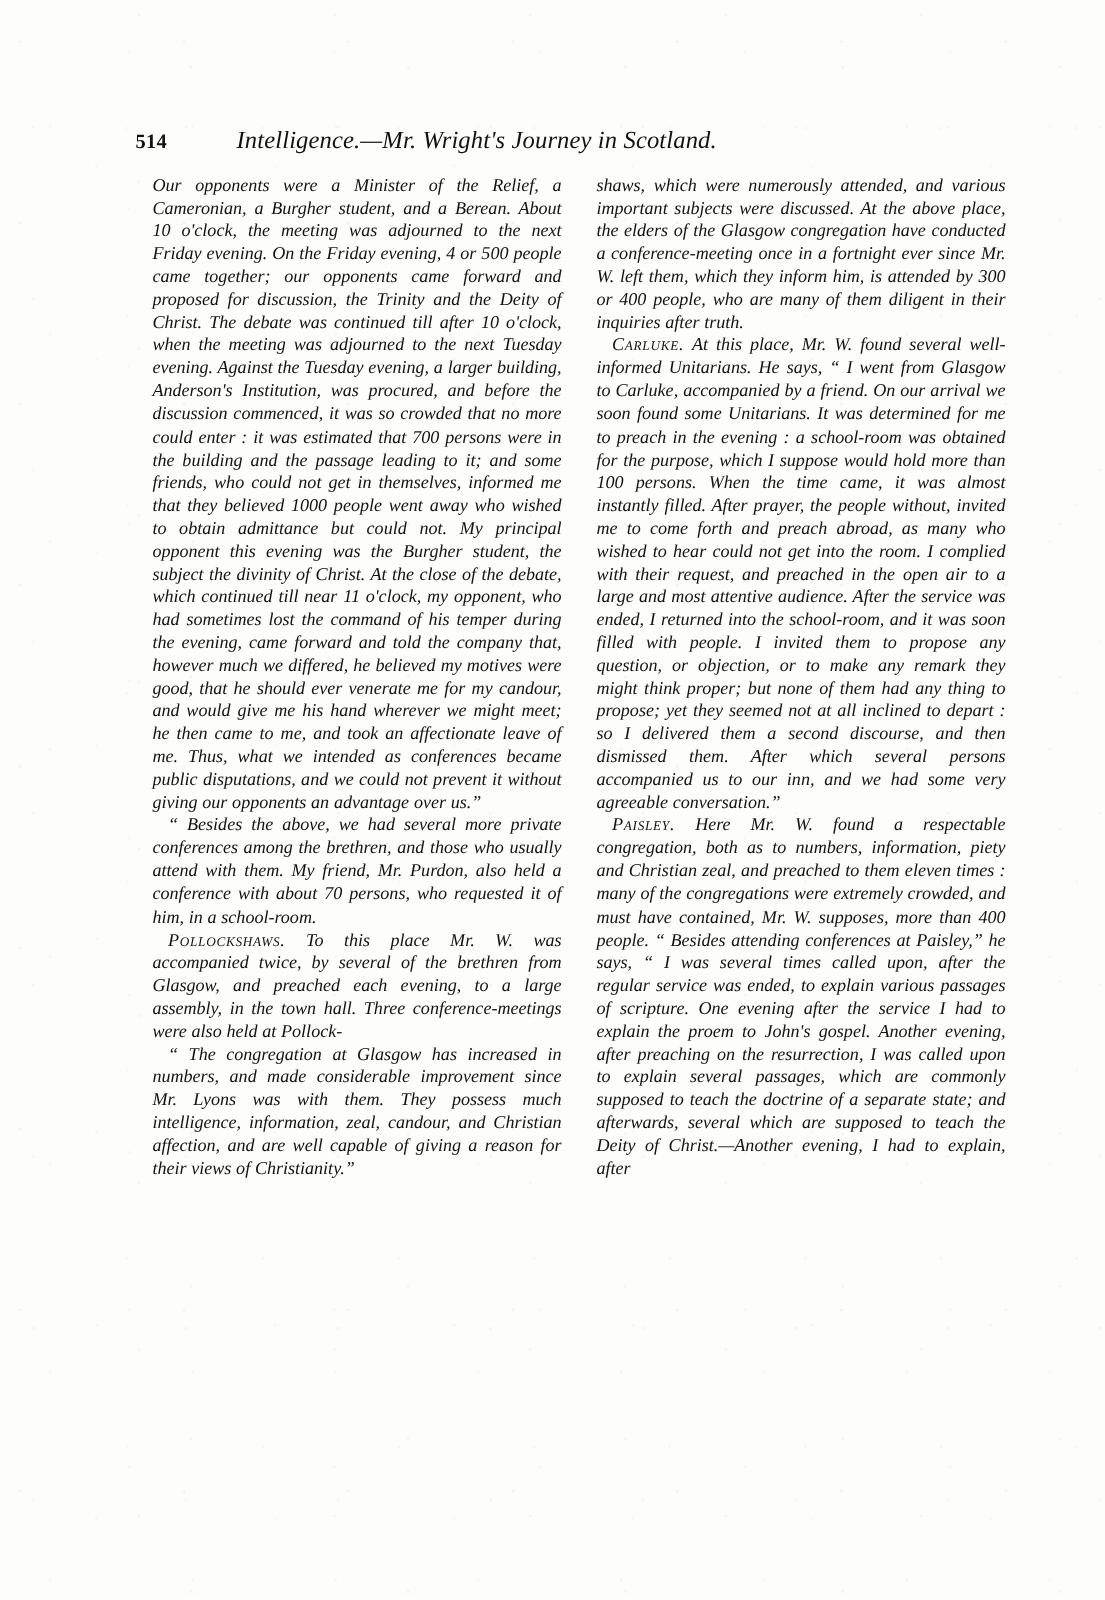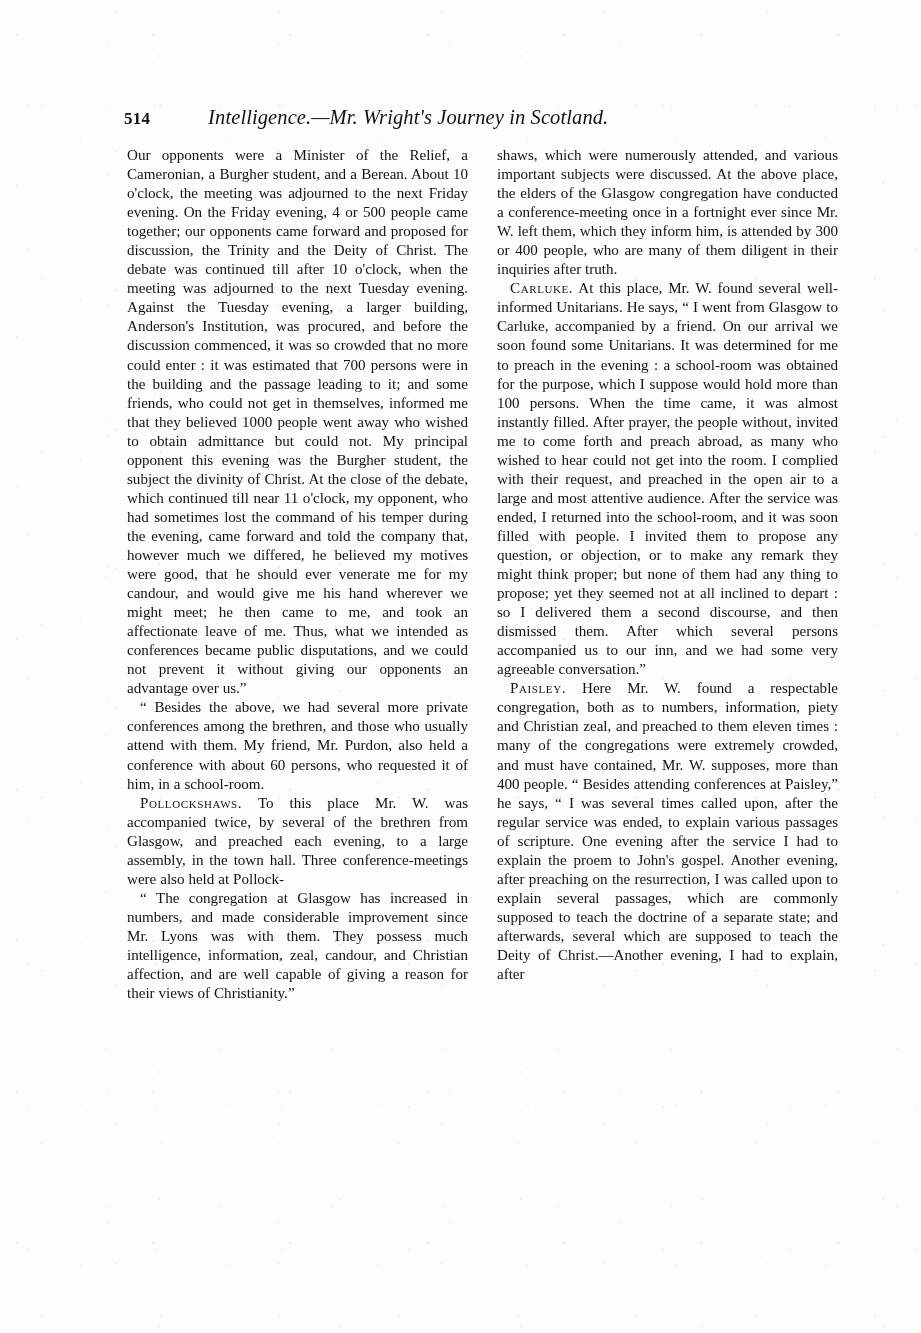--- a/index.html
+++ b/index.html
@@ -32,21 +32,21 @@
       radial-gradient(circle at 22% 74%, rgba(60,50,40,.08) 0 1px, transparent 1.4px),
       radial-gradient(circle at 63% 33%, rgba(60,50,40,.07) 0 1px, transparent 1.4px),
       radial-gradient(circle at 94% 68%, rgba(60,50,40,.07) 0 1px, transparent 1.4px);
     background-size: 137px 151px, 163px 139px, 119px 173px, 181px 127px,
                      149px 161px, 127px 143px, 171px 131px, 113px 157px;
   }
 
   
   .running-head {
     position: absolute;
-    left: 124px;
+    left: 113px;
     top: 106px;
     width: 712px;
     height: 26px;
     white-space: nowrap;
   }
   .folio {
     display: inline-block;
     font-weight: bold;
     font-size: 17px;
     letter-spacing: .2px;
@@ -82,21 +82,21 @@
     text-justify: inter-word;
     letter-spacing: -0.02px;
     word-spacing: .2px;
     -webkit-hyphens: none;
     hyphens: none;
   }
   .col p.indent {
     text-indent: 13px;
   }
   
-  .col p { text-align-last: left; }
+  .col p { text-align-last: left; font-style: italic; }
 
   .smallcaps {
     font-variant: small-caps;
     letter-spacing: .6px;
     margin-top: 24px;
   }
 
   
   .columns, .running-head {
     text-rendering: optimizeLegibility;
@@ -110,21 +110,21 @@
   <div class="paper-noise"></div>
 
   <div class="running-head">
     <span class="folio">514</span><span class="head-title">Intelligence.—Mr. Wright's Journey in Scotland.</span>
   </div>
 
   <div class="columns">
 
     <div class="col">
       <p>Our opponents were a Minister of the Relief, a Cameronian, a Burgher student, and a Berean. About 10 o'clock, the meeting was adjourned to the next Friday evening. On the Friday evening, 4 or 500 people came together; our opponents came forward and proposed for discussion, the Trinity and the Deity of Christ. The debate was continued till after 10 o'clock, when the meeting was adjourned to the next Tuesday evening. Against the Tuesday evening, a larger building, Anderson's Institution, was procured, and before the discussion commenced, it was so crowded that no more could enter : it was estimated that 700 persons were in the building and the passage leading to it; and some friends, who could not get in themselves, informed me that they believed 1000 people went away who wished to obtain admittance but could not. My principal opponent this evening was the Burgher student, the subject the divinity of Christ. At the close of the debate, which continued till near 11 o'clock, my opponent, who had sometimes lost the command of his temper during the evening, came forward and told the company that, however much we differed, he believed my motives were good, that he should ever venerate me for my candour, and would give me his hand wherever we might meet; he then came to me, and took an affectionate leave of me. Thus, what we intended as conferences became public disputations, and we could not prevent it without giving our opponents an advantage over us.”</p>
-      <p class="indent">“ Besides the above, we had several more private conferences among the brethren, and those who usually attend with them. My friend, Mr. Purdon, also held a conference with about 60 persons, who requested it of him, in a school-room.</p>
+      <p class="indent">“ Besides the above, we had several more private conferences among the brethren, and those who usually attend with them. My friend, Mr. Purdon, also held a conference with about 70 persons, who requested it of him, in a school-room.</p>
       <p class="indent">
         <span class="smallcaps">Pollockshaws.</span><span> To this place Mr. W. was accompanied twice, by several of the brethren from Glasgow, and preached each evening, to a large assembly, in the town hall. Three conference-meetings were also held at Pollock-</span>
       </p>
       <p class="indent">“ The congregation at Glasgow has increased in numbers, and made considerable improvement since Mr. Lyons was with them. They possess much intelligence, information, zeal, candour, and Christian affection, and are well capable of giving a reason for their views of Christianity.”</p>
     </div>
 
     <div class="col">
       <p>shaws, which were numerously attended, and various important subjects were discussed. At the above place, the elders of the Glasgow congregation have conducted a conference-meeting once in a fortnight ever since Mr. W. left them, which they inform him, is attended by 300 or 400 people, who are many of them diligent in their inquiries after truth.</p>
       <p class="indent">
         <span class="smallcaps">Carluke.</span><span> At this place, Mr. W. found several well-informed Unitarians. He says, “ I went from Glasgow to Carluke, accompanied by a friend. On our arrival we soon found some Unitarians. It was determined for me to preach in the evening : a school-room was obtained for the purpose, which I suppose would hold more than 100 persons. When the time came, it was almost instantly filled. After prayer, the people without, invited me to come forth and preach abroad, as many who wished to hear could not get into the room. I complied with their request, and preached in the open air to a large and most attentive audience. After the service was ended, I returned into the school-room, and it was soon filled with people. I invited them to propose any question, or objection, or to make any remark they might think proper; but none of them had any thing to propose; yet they seemed not at all inclined to depart : so I delivered them a second discourse, and then dismissed them. After which several persons accompanied us to our inn, and we had some very agreeable conversation.”</span>

